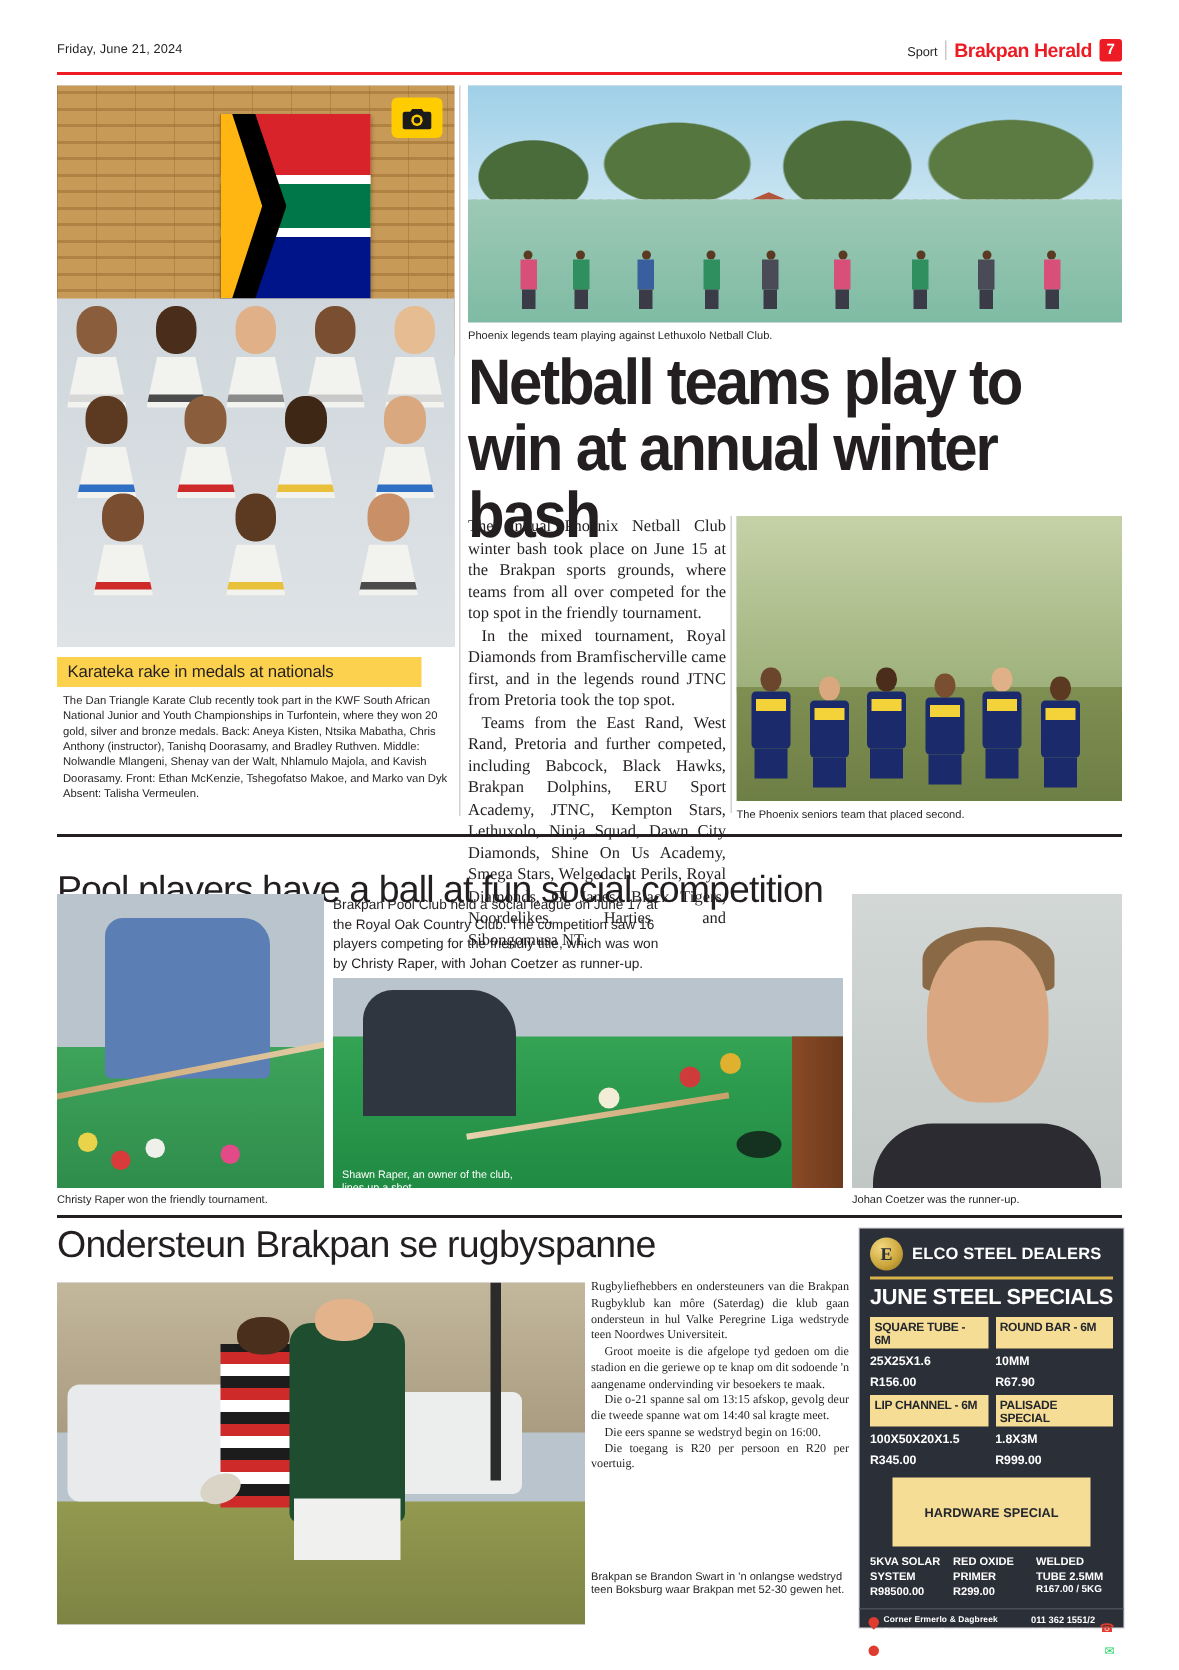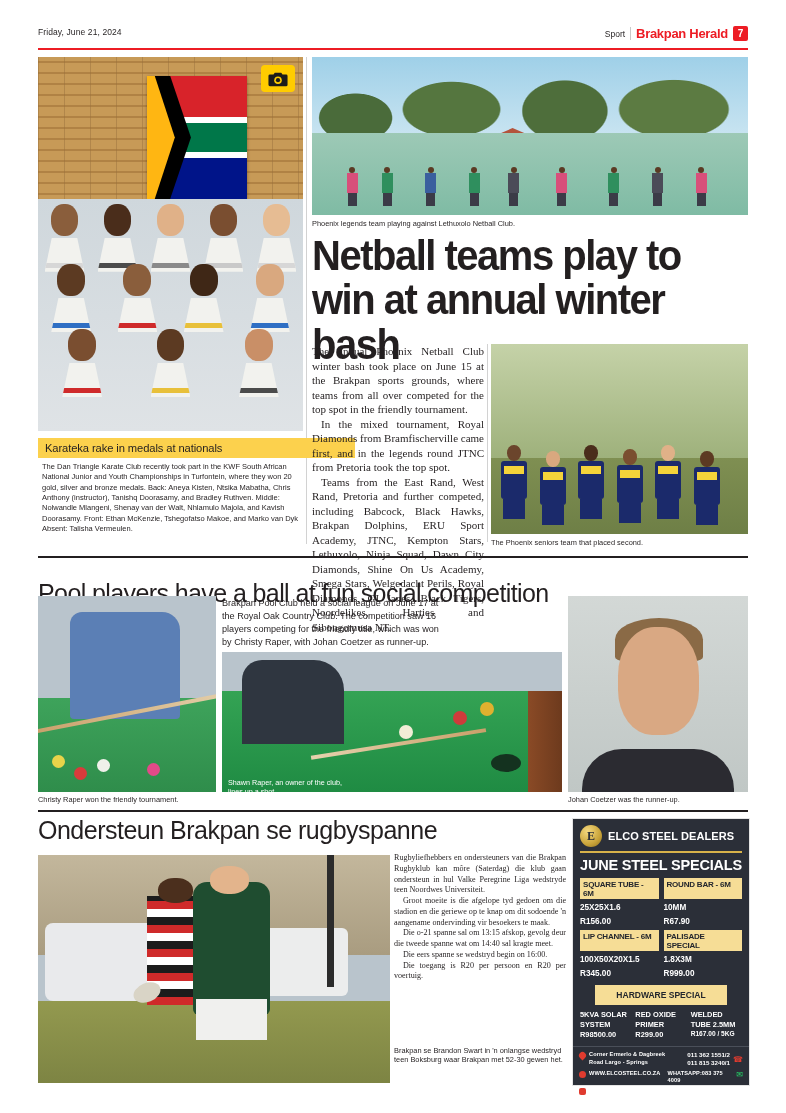--- a/index.html
+++ b/index.html
@@ -91,21 +91,21 @@
 
   .camera-badge {
     position:absolute; right:8px; top:8px; width:34px; height:27px;
     background:#ffcc00; border-radius:4px;
     display:flex; align-items:center; justify-content:center;
   }
   .camera-badge svg { width:22px; height:18px; }
 
   
   #karate-headline-bar {
-    position:absolute; left:38px; top:438px; width:317px; height:20px;
+    position:absolute; left:38px; top:438px; width:243px; height:20px;
     background:#fcd14d; display:flex; align-items:center; padding-left:7px;
   }
   #karate-headline-bar span {
     font-size: 11.2px; color:#231f20; font-weight:normal;
     font-family:"Liberation Sans", sans-serif; letter-spacing:-.1px;
   }
   #karate-body {
     position:absolute; left:42px; top:462px; width:258px;
     font-size: 7.5px; line-height: 1.38; color:#231f20; text-align:left;
   }
@@ -291,21 +291,21 @@
     padding:1px 0 5px 0; letter-spacing:-.2px;
   }
   .elco-grid { display:grid; grid-template-columns:1fr 1fr; gap:3px 5px; padding:0 7px; }
   .elco-tag {
     background:#f6dd96; color:#23262d; font-size:8px; font-weight:bold;
     padding:1.5px 3px; letter-spacing:-.2px;
   }
   .elco-val { color:#ffffff; font-size:8.2px; font-weight:bold; line-height:1.35; }
   .elco-hw {
     background:#f6dd96; color:#23262d; font-size:8.5px; font-weight:bold;
-    text-align:center; margin:6px 22px 5px 22px; padding:5px 0;
+    text-align:center; margin:6px 22px 5px 22px; padding:18px 0;
   }
   .elco-hw-grid { display:grid; grid-template-columns:1fr 1fr 1fr; gap:2px 4px; padding:0 7px; }
   .elco-hw-item { color:#ffffff; font-size:7.4px; font-weight:bold; line-height:1.3; }
   .elco-hw-item .small { font-size:6.6px; }
   .elco-contact { margin-top:7px; border-top:1px solid #4a4f59; padding:4px 6px 0 6px; }
   .elco-row { display:flex; align-items:flex-start; gap:3px; margin-bottom:2px; }
   .elco-ico {
     width:7px; height:7px; border-radius:2px; flex:0 0 auto; margin-top:1px;
     display:flex; align-items:center; justify-content:center; font-size:5px; color:#fff;
   }

